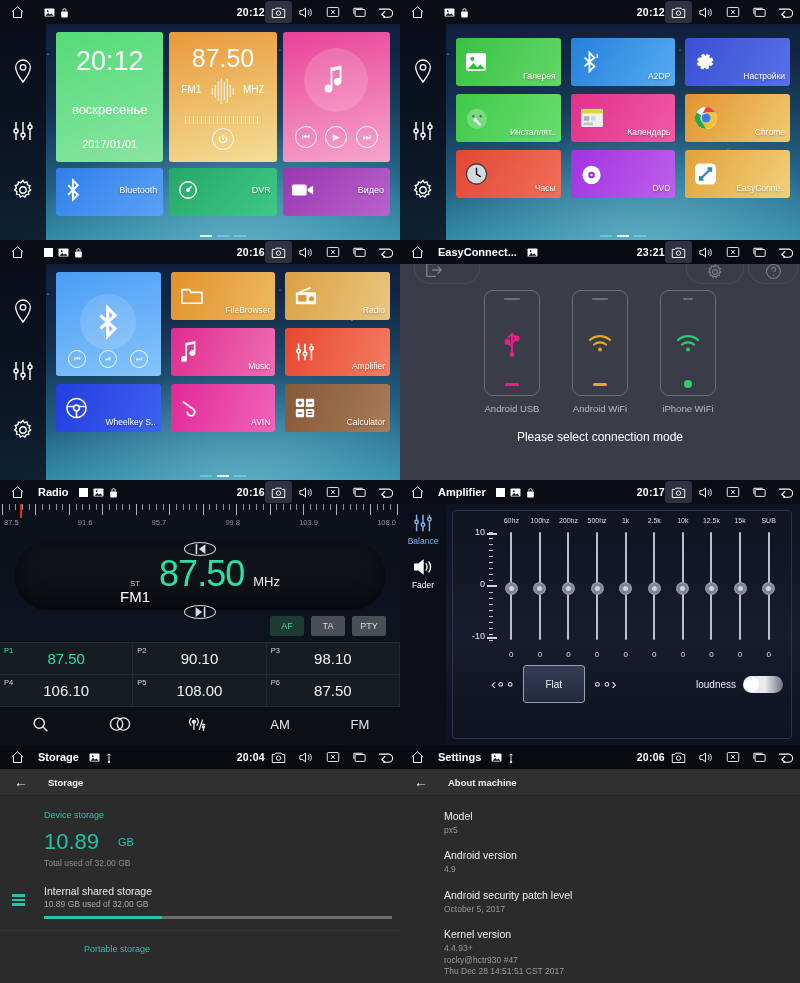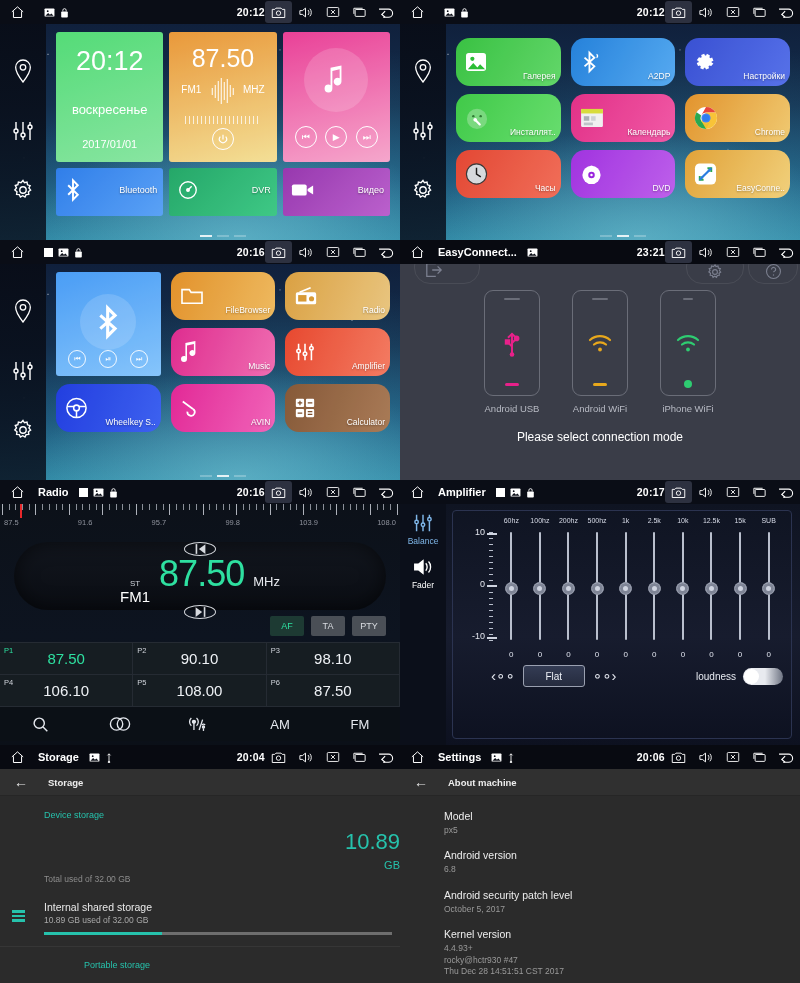--- a/index.html
+++ b/index.html
@@ -56,21 +56,21 @@
   .wtile .arc { position:absolute; width:200%; height:200%; left:-20%; top:-60%;
                 border-radius:50%; background:rgba(255,255,255,.08); }
   .big { height:130px; }
   .small { height:48px; display:flex; align-items:flex-end; justify-content:flex-end; }
   .tlabel { position:absolute; right:6px; bottom:21px; color:#fff; font-size:9px;
             text-shadow:0 1px 2px rgba(0,0,0,.4); }
   .ticon { position:absolute; left:8px; top:50%; transform:translateY(-50%); }
 
   
   .agrid { display:grid; grid-template-columns:repeat(3,1fr); gap:8px 10px; }
-  .atile { position:relative; height:48px; border-radius:14px; overflow:hidden; }
+  .atile { position:relative; height:48px; border-radius:3px; overflow:hidden; }
   .atile .arc { position:absolute; width:170%; height:260%; right:-35%; top:-80%;
                 border-radius:50%; background:rgba(255,255,255,.07); }
   .alabel { position:absolute; right:5px; bottom:5px; color:#fff; font-size:8.5px;
             text-shadow:0 1px 2px rgba(0,0,0,.35); white-space:nowrap; }
   .aicon { position:absolute; left:9px; top:50%; transform:translateY(-50%); display:flex; }
   .pagedots { position:absolute; bottom:3px; left:0; right:0; display:flex;
               justify-content:center; gap:5px; }
   .pagedots i { width:12px; height:2px; background:rgba(255,255,255,.25); display:block; }
   .pagedots i.on { background:rgba(255,255,255,.85); }
 
@@ -152,21 +152,21 @@
   .eq-sliders { flex:1; display:flex; }
   .sl { flex:1; display:flex; flex-direction:column; align-items:center; position:relative; }
   .sl .track { width:2px; height:108px; background:#b9bfcd; margin-top:4px; border-radius:1px; }
   .sl .knob { position:absolute; top:54px; width:13px; height:13px; border-radius:50%;
               background:#cfd4e0; border:1px solid #8d93a3;
               box-shadow:inset 0 0 0 3px #7e8495; }
   .eq-vals { display:flex; margin-left:36px; margin-top:2px; }
   .eq-vals span { flex:1; text-align:center; color:#dfe3ed; font-size:8px; }
   .eq-foot { display:flex; align-items:center; margin-top:6px; padding-left:30px; gap:8px; }
   .arrow { color:#e3e6ee; font-size:15px; }
-  .flatbtn { width:62px; height:22px; border:1px solid #9aa0b0; border-radius:3px;
+  .flatbtn { width:62px; height:38px; border:1px solid #9aa0b0; border-radius:3px;
              background:linear-gradient(180deg,#343c54,#252b3e); color:#edf0f6;
              font-size:10px; display:flex; align-items:center; justify-content:center; }
   .loud { margin-left:auto; display:flex; align-items:center; gap:7px; }
   .loud span { color:#e6e9f0; font-size:10px; }
   .toggle { width:40px; height:17px; border-radius:9px;
             background:linear-gradient(90deg,#e8eaef 55%,#6d7382); position:relative; }
   .toggle i { position:absolute; left:1px; top:1px; width:15px; height:15px;
               border-radius:50%; background:#fff; }
 
   
@@ -1258,21 +1258,21 @@
   </div>
 
   <div class="panel">
     <div class="set">
       <div class="set-sub">
         <span class="bk">←</span>
         <span class="tt">Storage</span>
       </div>
       <div class="set-body">
         <div class="sec">Device storage</div>
-        <div style="display:flex; align-items:flex-end; gap:4px;flex-direction:column;">
+        <div style="display:flex; align-items:center; gap:19px;">
           <span class="bignum">10.89</span>
           <span class="bignum" style="font-size:11px;">GB</span>
         </div>
         <div class="subnote">Total used of 32.00 GB</div>
         <div class="srow">
           <span class="hamb">
               <i></i>
               <i></i>
               <i></i>
             </span>
@@ -1351,21 +1351,21 @@
         <span class="bk">←</span>
         <span class="tt">About machine</span>
       </div>
       <div class="set-body about">
         <div class="item">
           <div class="k">Model</div>
           <div class="v">px5</div>
         </div>
         <div class="item">
           <div class="k">Android version</div>
-          <div class="v">6.8</div>
+          <div class="v">4.9</div>
         </div>
         <div class="item">
           <div class="k">Android security patch level</div>
           <div class="v">October 5, 2017</div>
         </div>
         <div class="item">
           <div class="k">Kernel version</div>
           <div class="v" style="white-space:pre-line;">4.4.93+
 rocky@hctr930 #47
 Thu Dec 28 14:51:51 CST 2017</div>

